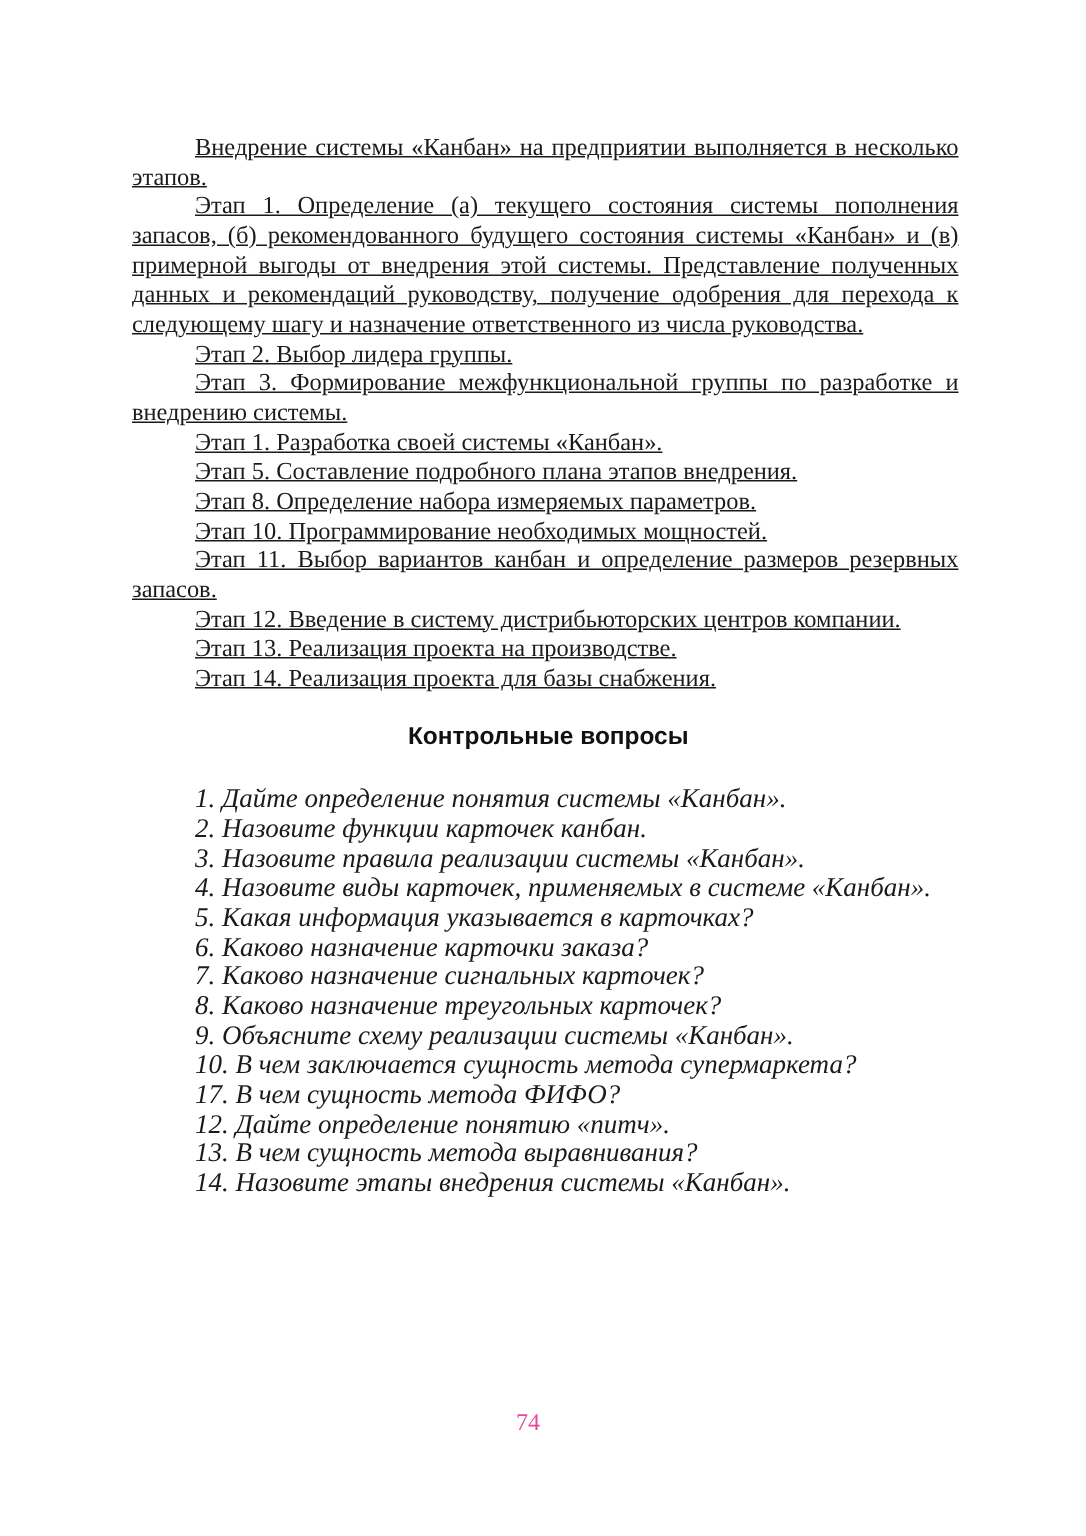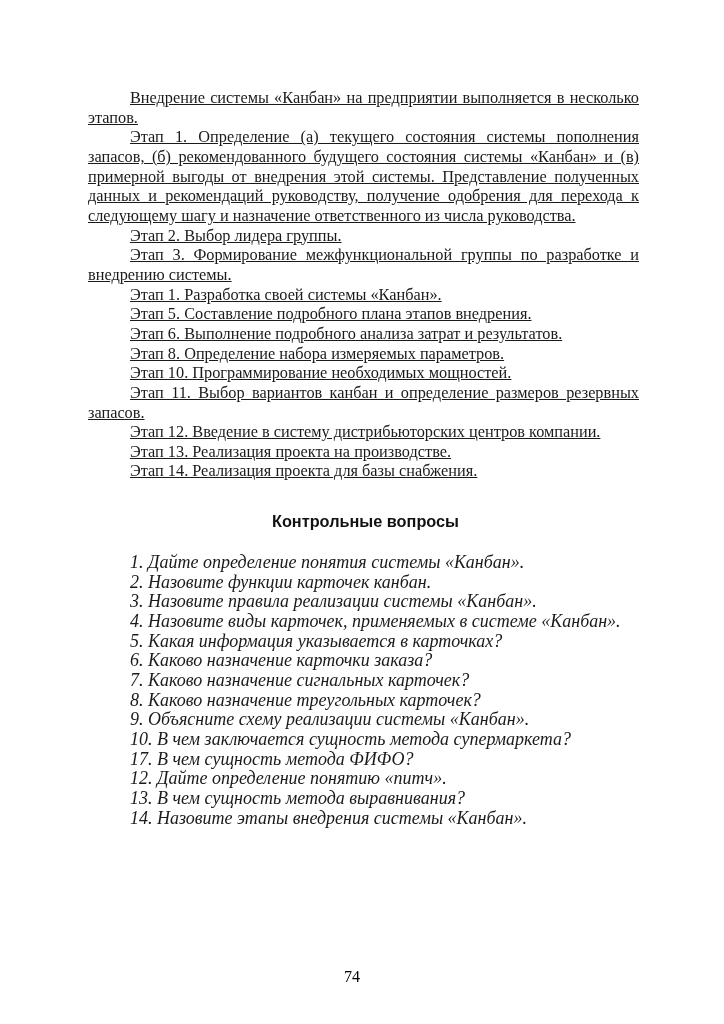--- a/index.html
+++ b/index.html
@@ -4,47 +4,46 @@
 <style>
   html, body { margin: 0; padding: 0; background: #ffffff; }
   body { width: 724px; height: 1024px; position: relative; overflow: hidden; }
   .page {
     position: absolute; left: 88px; top: 88px; width: 551px;
     font-family: "Liberation Serif", "DejaVu Serif", serif;
     font-size: 16.3px; line-height: 19.65px; color: #1a1a1a;
   }
   .para { margin: 0; text-align: justify; text-indent: 42px; hyphens: manual; text-decoration: underline; }
   .heading {
-    margin: 30px 0 0 0; text-align: center;
+    margin: 20px 0 0 0; text-align: center;
     font-family: "Liberation Sans", "DejaVu Sans", sans-serif;
     font-weight: bold; font-size: 16.3px; line-height: 20px; color: #111;
     padding-left: 4px;
   }
   .questions { margin: 22px 0 0 0; padding: 0; list-style: none; }
   .questions li {
     margin: 0; padding-left: 42px; font-style: italic;
     font-size: 18px; line-height: 19.65px;
   }
   .page-number {
-    position: absolute; top: 968px; left: 0; width: 704px; text-align: center;
-    font-family: "Liberation Serif", "DejaVu Serif", serif; font-size: 16px; color: #000000;
+    position: absolute; top: 940px; left: 0; width: 704px; text-align: center;
+    font-family: "Liberation Serif", "DejaVu Serif", serif; font-size: 16px; color: #ec4899;
   }
 </style>
 </head>
 <body>
 
 <div class="page">
   <p class="para">Внедрение системы «Канбан» на предприятии выполняется в не­сколько этапов.</p>
   <div>
     <p class="para">Этап 1. Определение (а) текущего состояния системы пополнения запасов, (б) рекомендованного будущего состояния системы «Канбан» и (в) примерной выгоды от внедрения этой системы. Представление полу­ченных данных и рекомендаций руководству, получение одобрения для перехода к следующему шагу и назначение ответственного из числа руко­водства.</p>
     <p class="para">Этап 2. Выбор лидера группы.</p>
     <p class="para">Этап 3. Формирование межфункциональной группы по разработке и внедрению системы.</p>
     <p class="para">Этап 1. Разработка своей системы «Канбан».</p>
     <p class="para">Этап 5. Составление подробного плана этапов внедрения.</p>
-    <p class="para">Этап 6. Выполнение подробного анализа затрат и результатов.</p>
     <p class="para">Этап 8. Определение набора измеряемых параметров.</p>
     <p class="para">Этап 10. Программирование необходимых мощностей.</p>
     <p class="para">Этап 11. Выбор вариантов канбан и определение размеров резервных запасов.</p>
     <p class="para">Этап 12. Введение в систему дистрибьюторских центров компании.</p>
     <p class="para">Этап 13. Реализация проекта на производстве.</p>
     <p class="para">Этап 14. Реализация проекта для базы снабжения.</p>
   </div>
 
   <h2 class="heading">Контрольные вопросы</h2>
 

